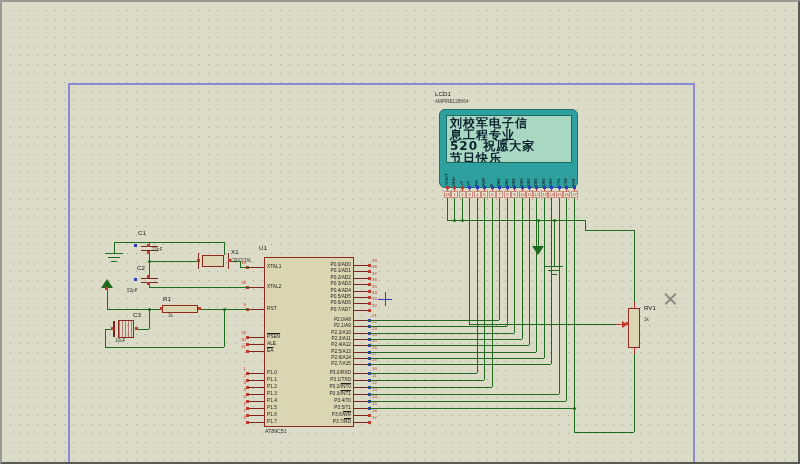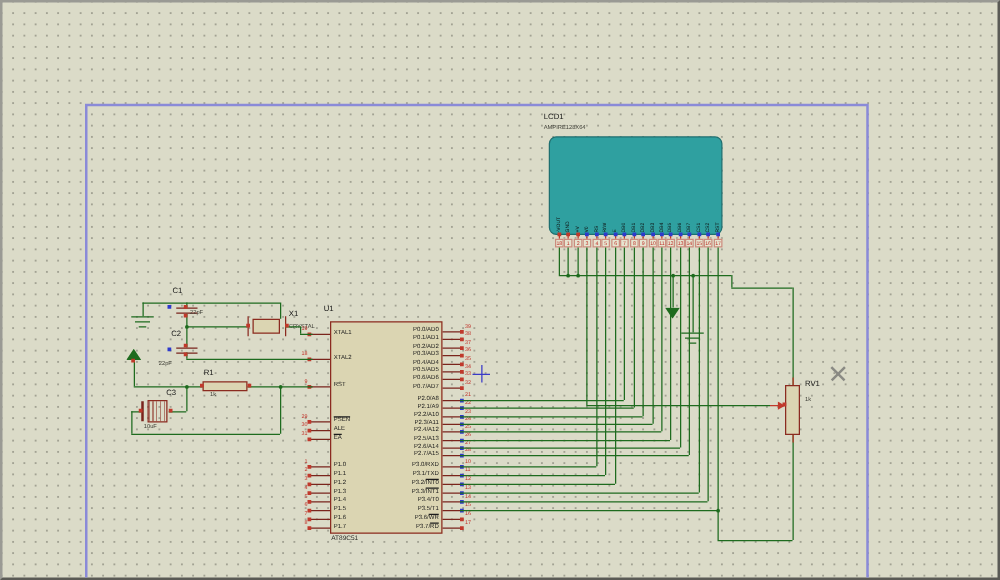--- a/index.html
+++ b/index.html
@@ -30,20 +30,26 @@
 </style>
 </head>
 <body>
 
 <div id="canvas">
   <div id="sheet"></div>
 
   <div class="ref" style="left:433px;top:89px;">LCD1</div>
   <div class="val" style="left:433px;top:97px;">AMPIRE128X64</div>
   <div id="lcdbody"></div>
+  <div id="lcdscreen">
+    <div class="scrline" style="padding-top:2px;">刘校军电子信</div>
+    <div class="scrline">息工程专业</div>
+    <div class="scrline">520 祝愿大家</div>
+    <div class="scrline">节日快乐</div>
+  </div>
 
   <div class="ref" style="left:257px;top:243px;">U1</div>
   <div class="body" style="left:262px;top:255px;width:90px;height:170px;"></div>
   <div class="val" style="left:263px;top:427px;font-size:5.2px;color:#2b2b26;">AT89C51</div>
 
   <div class="abs" style="left:196px;top:251px;width:1.4px;height:16px;background:#8B2B20;"></div>
   <div class="abs" style="left:226px;top:251px;width:1.4px;height:16px;background:#8B2B20;"></div>
   <div class="body" style="left:200px;top:253px;width:22px;height:12px;"></div>
   <div class="ref" style="left:229px;top:247px;">X1</div>
   <div class="val" style="left:229px;top:256px;">CRYSTAL</div>

